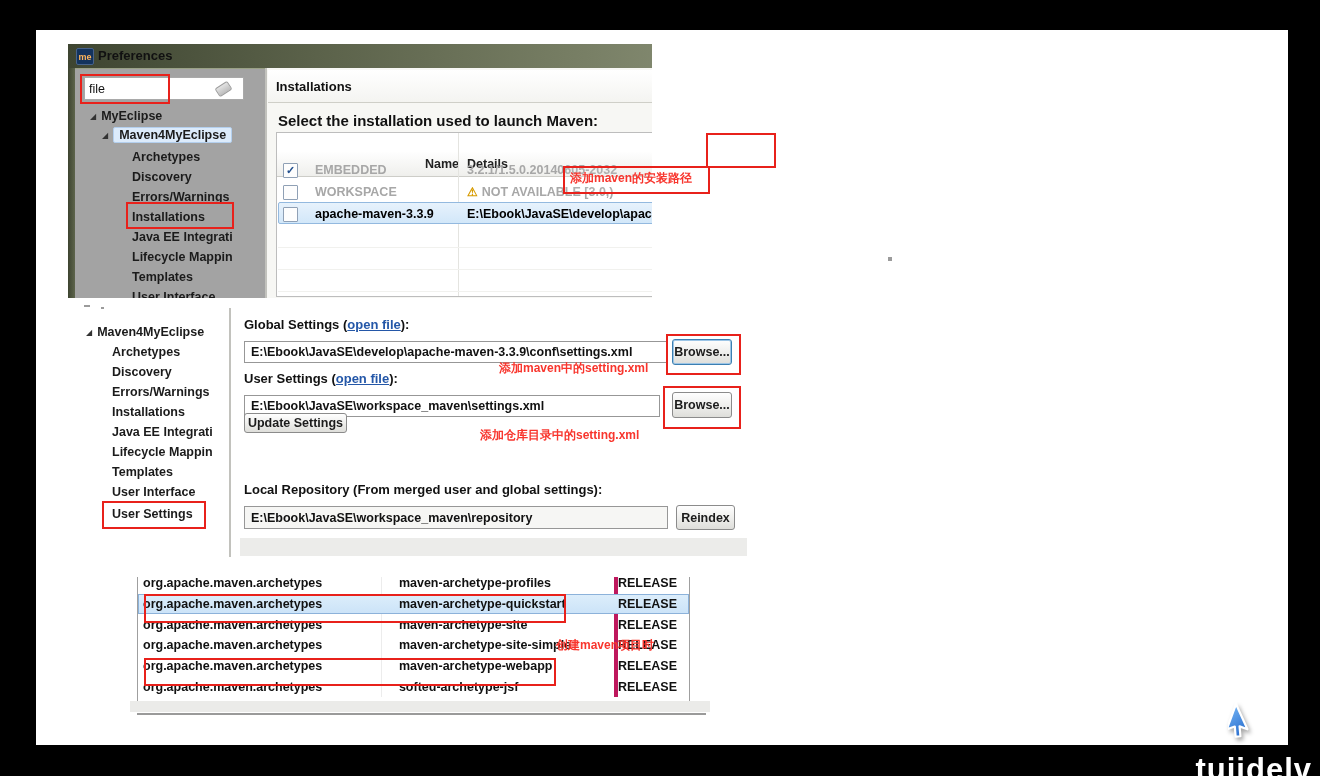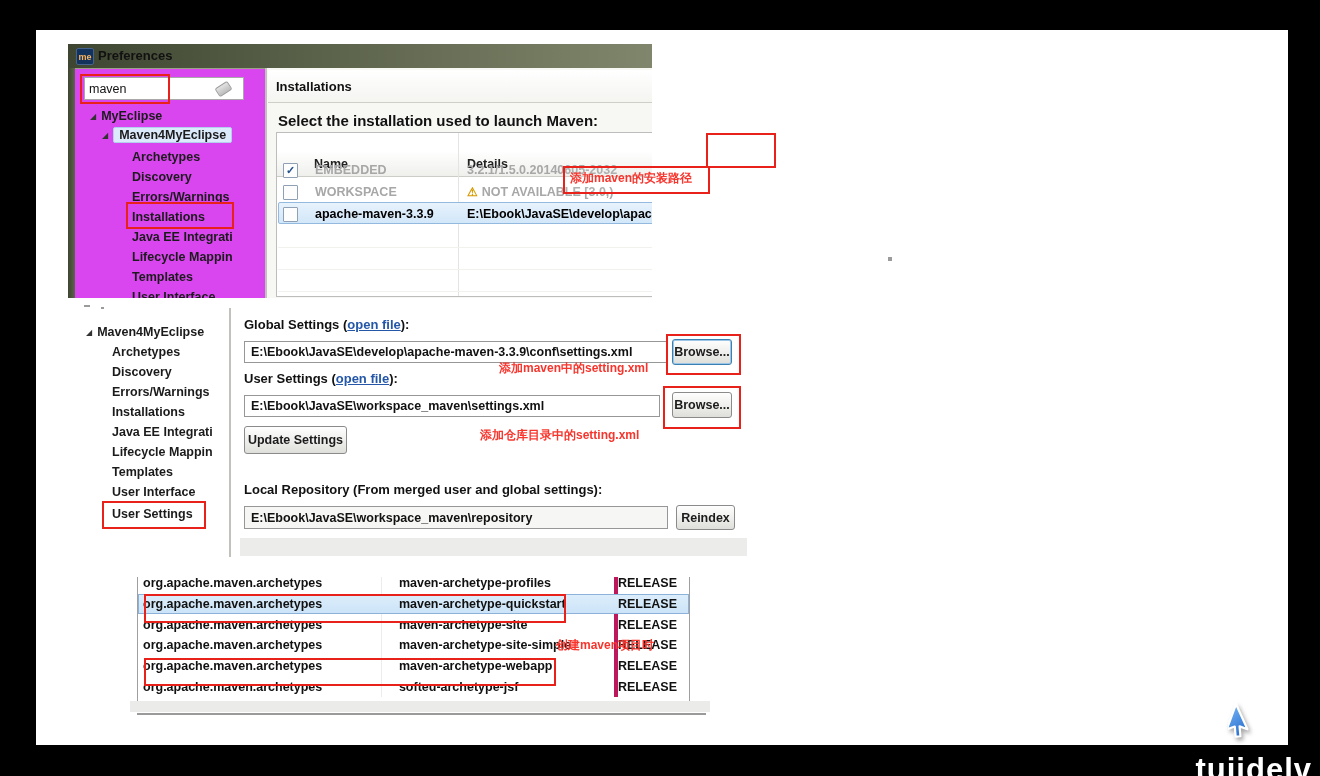--- a/index.html
+++ b/index.html
@@ -2,21 +2,21 @@
 <html><head>
 <meta charset="utf-8">
 <style>
   html,body{margin:0;padding:0;background:#000;}
   .page{position:relative;width:1320px;height:776px;background:#000;overflow:hidden;
         font-family:"Liberation Sans",sans-serif;}
   .abs{position:absolute;}
   .content{position:absolute;left:36px;top:30px;width:1252px;height:715px;background:#fff;}
 
   
-  .dialog{position:absolute;left:68px;top:44px;width:584px;height:254px;overflow:hidden;background:#d946ef;}
+  .dialog{position:absolute;left:68px;top:44px;width:584px;height:254px;overflow:hidden;background:#a3a3a3;text-align:right;}
   .titlebar{position:absolute;left:0;top:0;width:712px;height:24px;
     background:linear-gradient(90deg,#3e4531 0%,#5b624a 35%,#767d63 70%,#8d947b 100%);
     border-bottom:1px solid #9aa186;display:flex;align-items:center;}
   .appicon{position:absolute;left:8px;top:4px;width:16px;height:15px;background:#13335d;border:1px solid #47628a;
     border-radius:2px;color:#ffb65c;font-size:9px;font-weight:bold;display:flex;align-items:center;justify-content:center;}
   .wtitle{position:absolute;left:30px;top:4px;font-size:13px;font-weight:bold;color:#111;}
   .winbtn{position:absolute;top:-4px;height:19px;border:1px solid #5f684c;border-radius:0 0 3px 3px;
     display:flex;align-items:flex-end;justify-content:center;padding-bottom:3px;box-sizing:border-box;}
   .wb-gray{background:linear-gradient(#aab095,#8c947a);}
   .wb-red{background:linear-gradient(#e08a6d,#c0341f);}
@@ -117,21 +117,21 @@
       <span class="winbtn wb-gray" style="left:637px;width:26px;">
           <span class="g-max"></span>
         </span>
       <span class="winbtn wb-red" style="left:666px;width:41px;">
           <span class="g-close"></span>
         </span>
     </div>
     <div class="oliveL"></div>
     <div class="oliveR"></div>
 
-    <div class="searchbox">maven</div>
+    <div class="searchbox">file</div>
     <span class="eraser"></span>
 
     <div class="titem" style="left:22px;top:62px;">
       <span class="expand">◢</span>
       <span>MyEclipse</span>
     </div>
     <div class="titem" style="left:34px;top:81px;">
       <span class="expand">◢</span>
       <span class="sel1">Maven4MyEclipse</span>
     </div>
@@ -267,21 +267,21 @@
   <div class="rb" style="left:666px;top:334px;width:71px;height:37px;"></div>
   <div class="ra" style="left:499px;top:360px;">添加maven中的setting.xml</div>
 
   <div class="lbl" style="left:244px;top:371px;">
     <span>User Settings (</span><span class="link">open file</span><span>):</span>
   </div>
   <div class="field" style="left:244px;top:395px;width:416px;height:22px;">E:\Ebook\JavaSE\workspace_maven\settings.xml</div>
   <div class="btn" style="left:672px;top:392px;width:60px;height:26px;">Browse...</div>
   <div class="rb" style="left:663px;top:386px;width:74px;height:39px;"></div>
 
-  <div class="btn" style="left:244px;top:426px;width:103px;height:28px;">Update Settings</div>
+  <div class="btn" style="left:244px;top:413px;width:103px;height:20px;">Update Settings</div>
   <div class="ra" style="left:480px;top:427px;">添加仓库目录中的setting.xml</div>
 
   <div class="lbl" style="left:244px;top:482px;font-weight:600;">Local Repository (From merged user and global settings):</div>
   <div class="field" style="left:244px;top:506px;width:424px;height:23px;background:#f6f6f4;">E:\Ebook\JavaSE\workspace_maven\repository</div>
   <div class="btn" style="left:676px;top:505px;width:59px;height:25px;">Reindex</div>
   <div class="abs" style="left:240px;top:538px;width:507px;height:18px;background:#ececea;"></div>
 
   <div class="atable">
     <div class="arows">
       <div class="arow">

